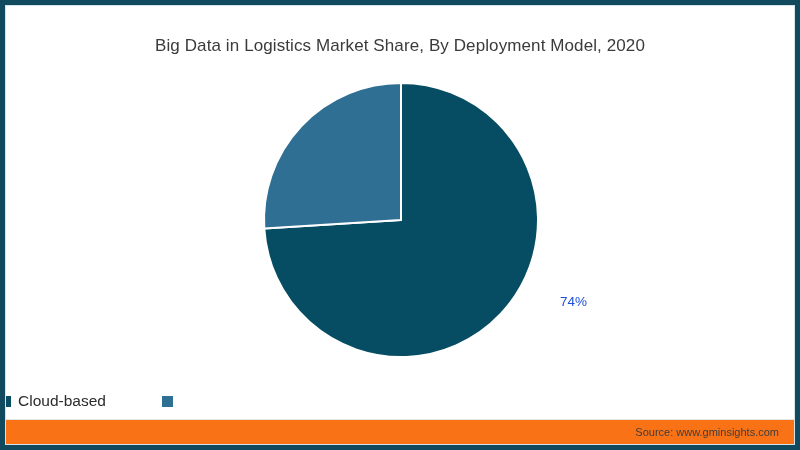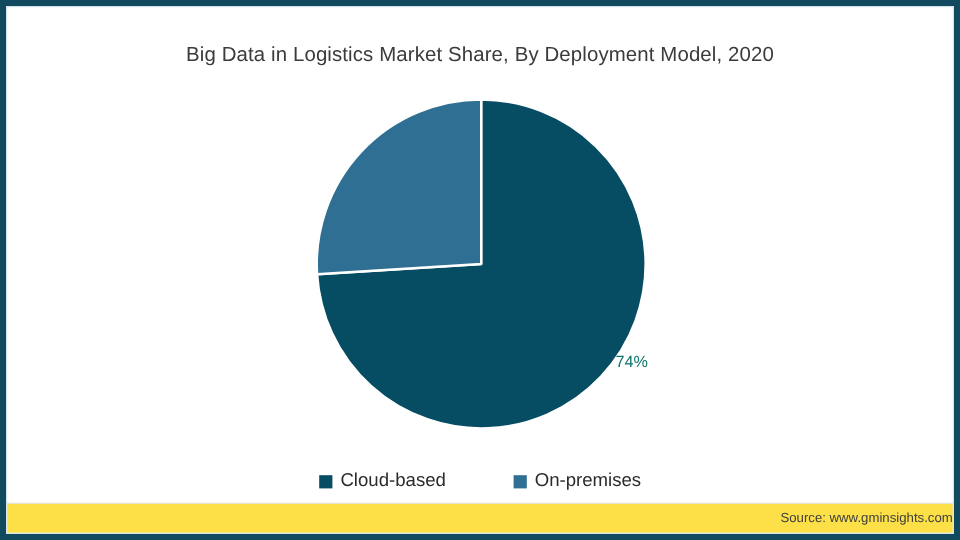--- a/index.html
+++ b/index.html
@@ -28,29 +28,29 @@
     color: #3b3b3b;
     letter-spacing: 0.1px;
   }
   .pie-wrap {
     position: absolute;
     left: 254px; top: 73px;
     width: 294px; height: 294px;
   }
   .value-label {
     position: absolute;
-    left: 513px; top: 294px;
+    left: 560px; top: 294px;
     font-size: 13.5px;
-    color: #0f766e;
+    color: #1d4ed8;
   }
   .legend {
     position: absolute;
     top: 392px; left: 0; width: 100%;
     display: flex;
-    justify-content: center;
+    justify-content: flex-start;
     align-items: center;
     gap: 56px;
   }
   .legend-item {
     display: flex;
     align-items: center;
     gap: 7px;
   }
   .legend-swatch {
     width: 11px; height: 11px;
@@ -58,25 +58,26 @@
     flex: 0 0 auto;
   }
   .legend-label {
     font-size: 15.5px;
     color: #2b2b2b;
   }
   .footer-strip {
     position: absolute;
     left: 6px; right: 6px; bottom: 6px;
     height: 25px;
-    background: #fde047;
+    background: #f97316;
     border-top: 1px solid #e4e4df;
     display: flex;
     align-items: center;
     justify-content: flex-end;
+    padding-right: 15px;
     z-index: 10;
   }
   .source-text {
     font-size: 11px;
     color: #3e3e3e;
   }
 </style>
 </head>
 <body>
 
@@ -94,19 +95,18 @@
 
 <div class="value-label">74%</div>
 
 <div class="legend">
   <div class="legend-item">
     <span class="legend-swatch" style="background: rgb(6, 77, 99);"></span>
     <span class="legend-label">Cloud-based</span>
   </div>
   <div class="legend-item">
     <span class="legend-swatch" style="background: rgb(47, 111, 147);"></span>
-    <span class="legend-label">On-premises</span>
   </div>
 </div>
 
 <div class="footer-strip">
   <span class="source-text">Source: www.gminsights.com</span>
 </div>
 
 </body></html>

